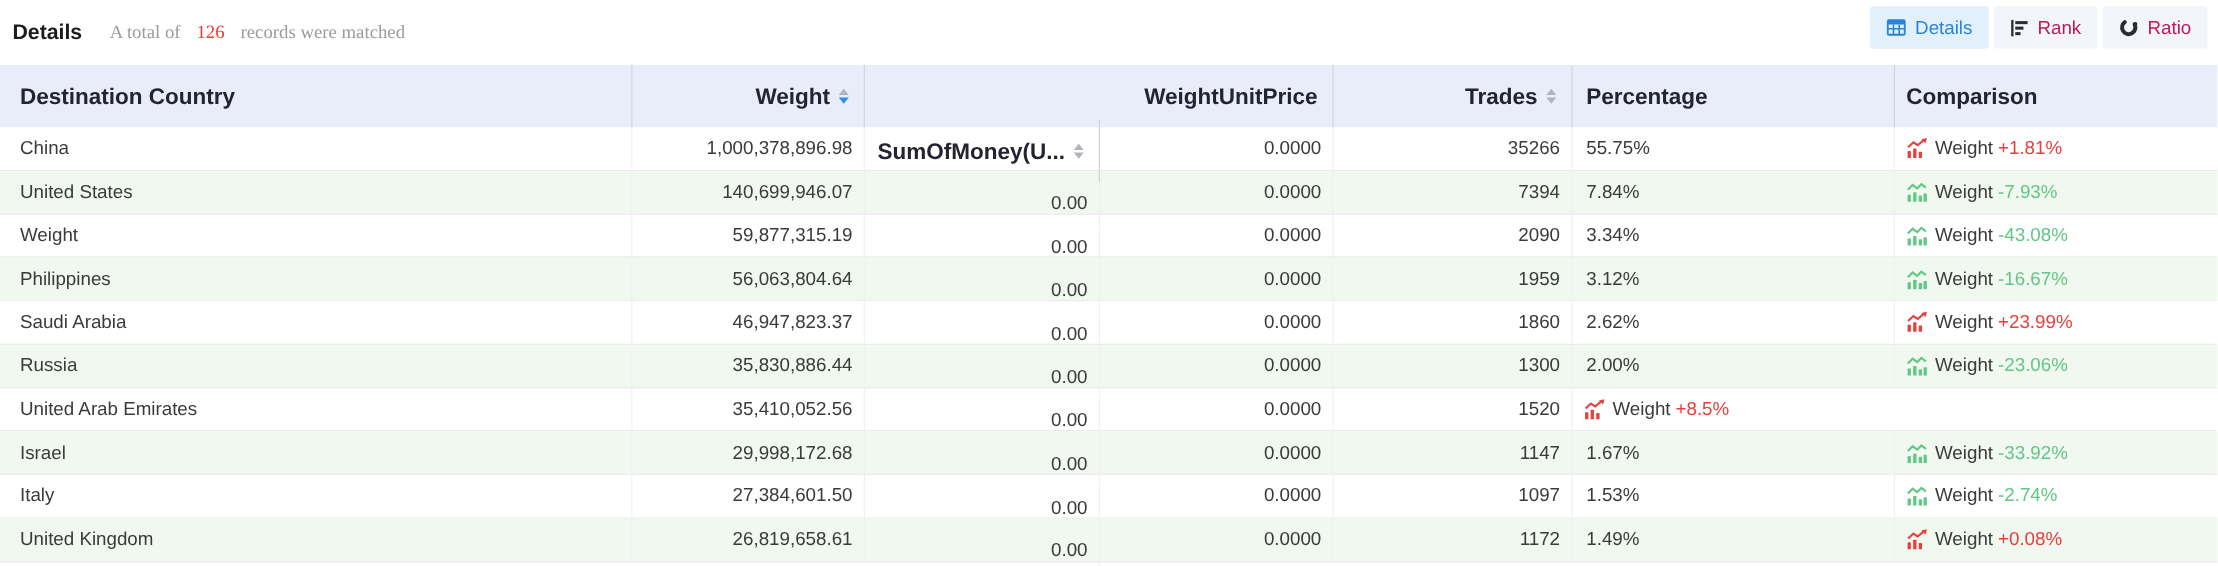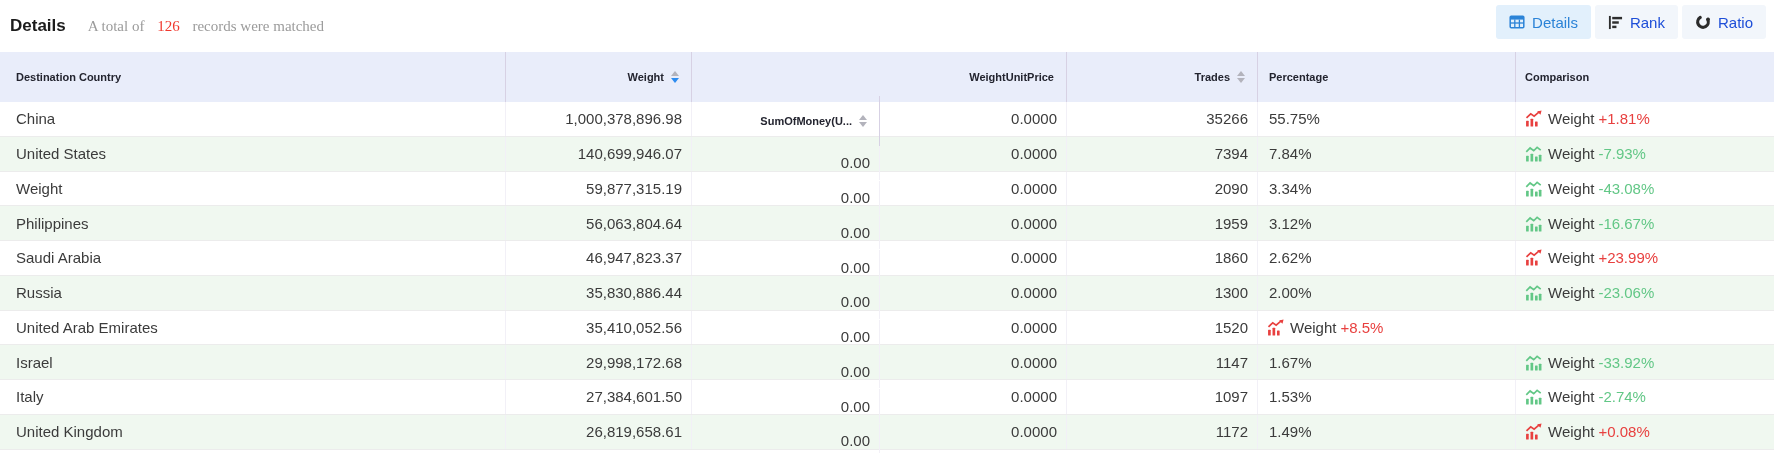--- a/index.html
+++ b/index.html
@@ -18,33 +18,33 @@
   .page-title { font-size:17px; font-weight:bold; color:#1c1c1c; }
   .subtitle { font-size:15px; color:#9b9b9b; margin-left:22px;font-family:Liberation Serif, serif; }
   .subtitle .count { color:#f0392f; margin:0 9px; }
 
   .view-switch {
     position:absolute; right:8px; top:5px;
     display:flex; gap:4px;
   }
   .vbtn {
     height:34px; border:none; border-radius:3px;
-    background:#f2f6fb; color:#1d4ed8;
+    background:#f2f6fb; color:#be185d;
     font-family:"Liberation Sans", sans-serif;
     font-size:15px; display:flex; align-items:center; gap:7px;
     padding:0 13px; cursor:pointer;
   }
   .vbtn.active { background:#e2f0fc; color:#2b83d7; }
   .vbtn svg { display:block; }
 
   
   .table { width:1774px; }
   .thead {
     display:flex; height:50px; background:#e9edfa;
-    font-weight:bold; color:#23242f; font-size:11px;
+    font-weight:bold; color:#23242f; font-size:18px;
   }
   .th {
     display:flex; align-items:center; height:100%;
     border-right:1px solid #d7d1e4; overflow:hidden; white-space:nowrap;
   }
   .th:last-child { border-right:none; }
   .tbody .tr {
     display:flex; height:34.75px; border-bottom:1px solid #ececec;
     font-size:15px; background:#fff;
   }

